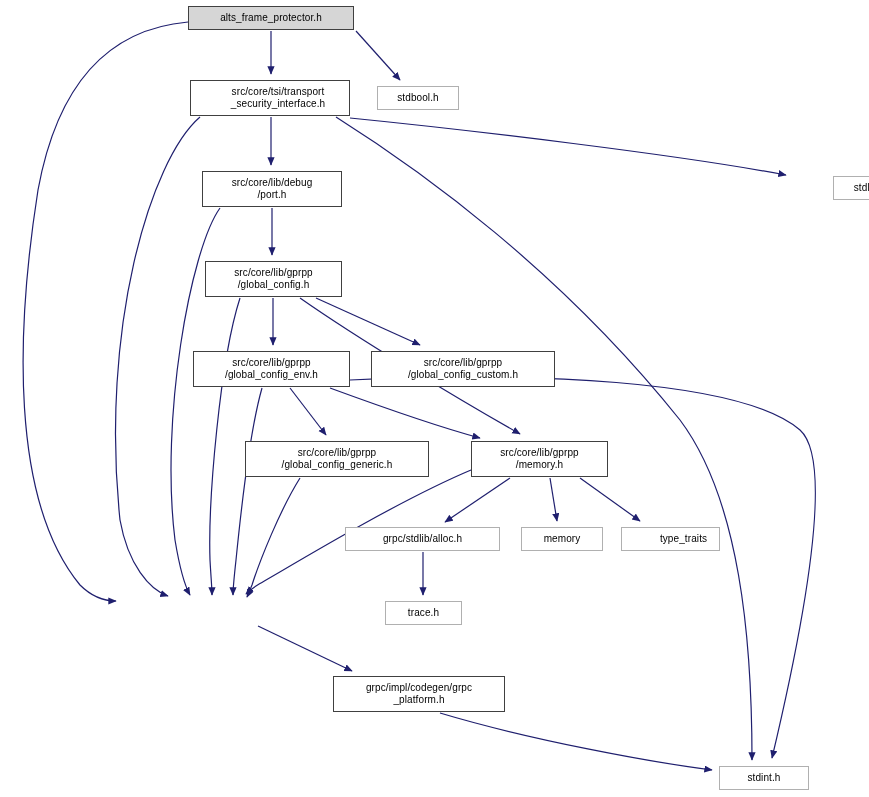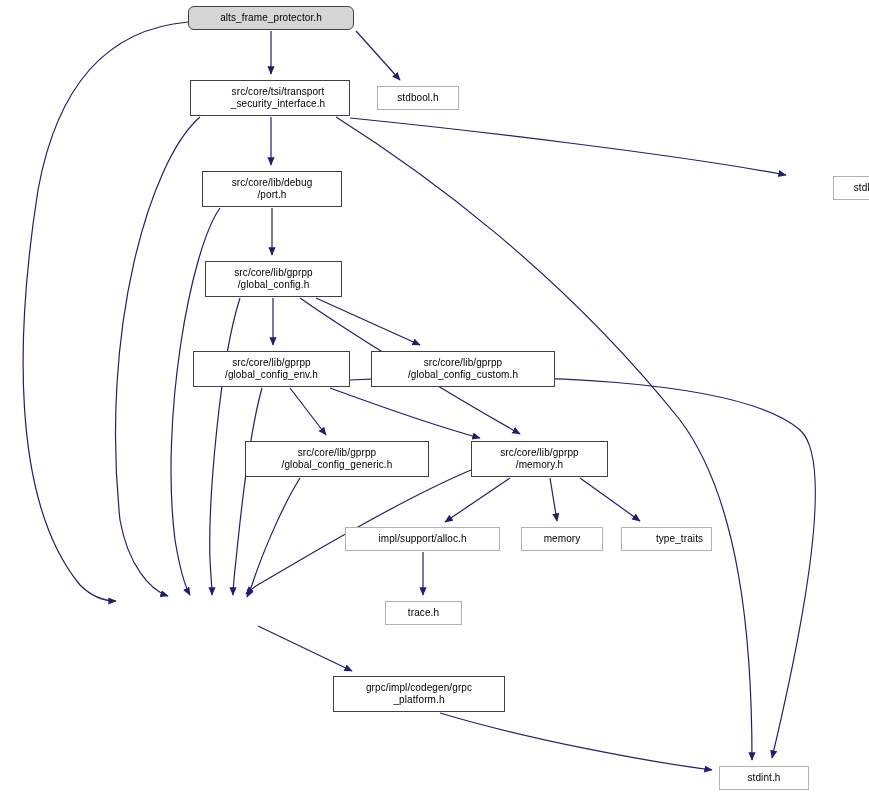--- a/index.html
+++ b/index.html
@@ -34,21 +34,20 @@
     display: flex;
     align-items: center;
     justify-content: center;
     text-align: center;
     white-space: pre;
     letter-spacing: 0.1px;
   }
   .node.root {
     background: #d6d6d6;
     border-color: #404040;
-    border-radius: 6px;
   }
   .node.ext {
     border-color: #b0b0b0;
     color: #000000;
   }
 </style>
 </head>
 <body>
 
 <div id="canvas">
@@ -133,25 +132,25 @@
 
   <div class="node" style="left:371px; top:351px; width:184px; height:36px;">src/core/lib/gprpp
 /global_config_custom.h</div>
 
   <div class="node" style="left:245px; top:441px; width:184px; height:36px;">src/core/lib/gprpp
 /global_config_generic.h</div>
 
   <div class="node" style="left:471px; top:441px; width:137px; height:36px;">src/core/lib/gprpp
 /memory.h</div>
 
-  <div class="node ext" style="left:345px; top:527px; width:155px; height:24px;">impl/support/alloc.h</div>
+  <div class="node ext" style="left:345px; top:527px; width:155px; height:24px;">grpc/stdlib/alloc.h</div>
 
   <div class="node ext" style="left:521px; top:527px; width:82px; height:24px;">memory</div>
 
-  <div class="node ext" style="left:621px; top:527px; width:91px; height:24px;padding-left:26px;">type_traits</div>
+  <div class="node ext" style="left:621px; top:527px; width:99px; height:24px;padding-left:26px;">type_traits</div>
 
 
   <div class="node ext" style="left:385px; top:601px; width:77px; height:24px;">trace.h</div>
 
   <div class="node" style="left:333px; top:676px; width:172px; height:36px;">grpc/impl/codegen/grpc
 _platform.h</div>
 
   <div class="node ext" style="left:719px; top:766px; width:90px; height:24px;">stdint.h</div>
 
 </div>

